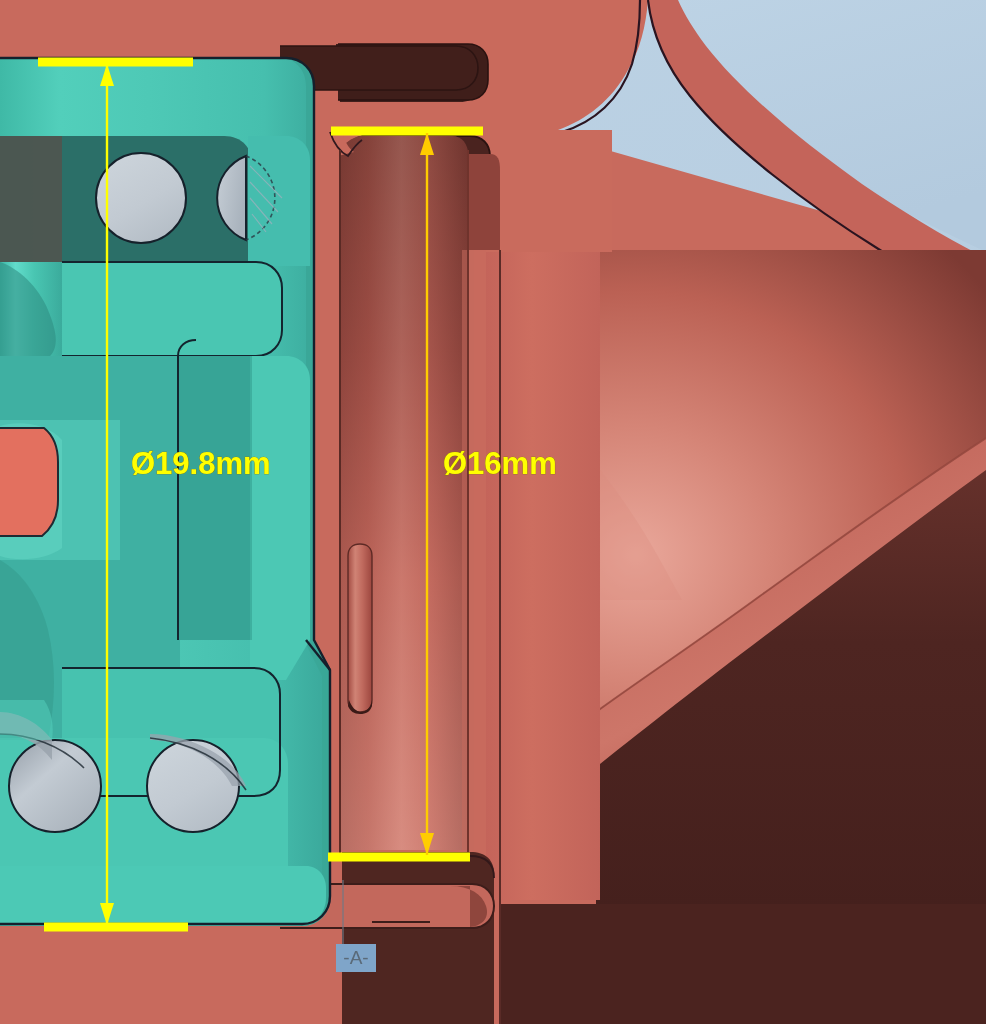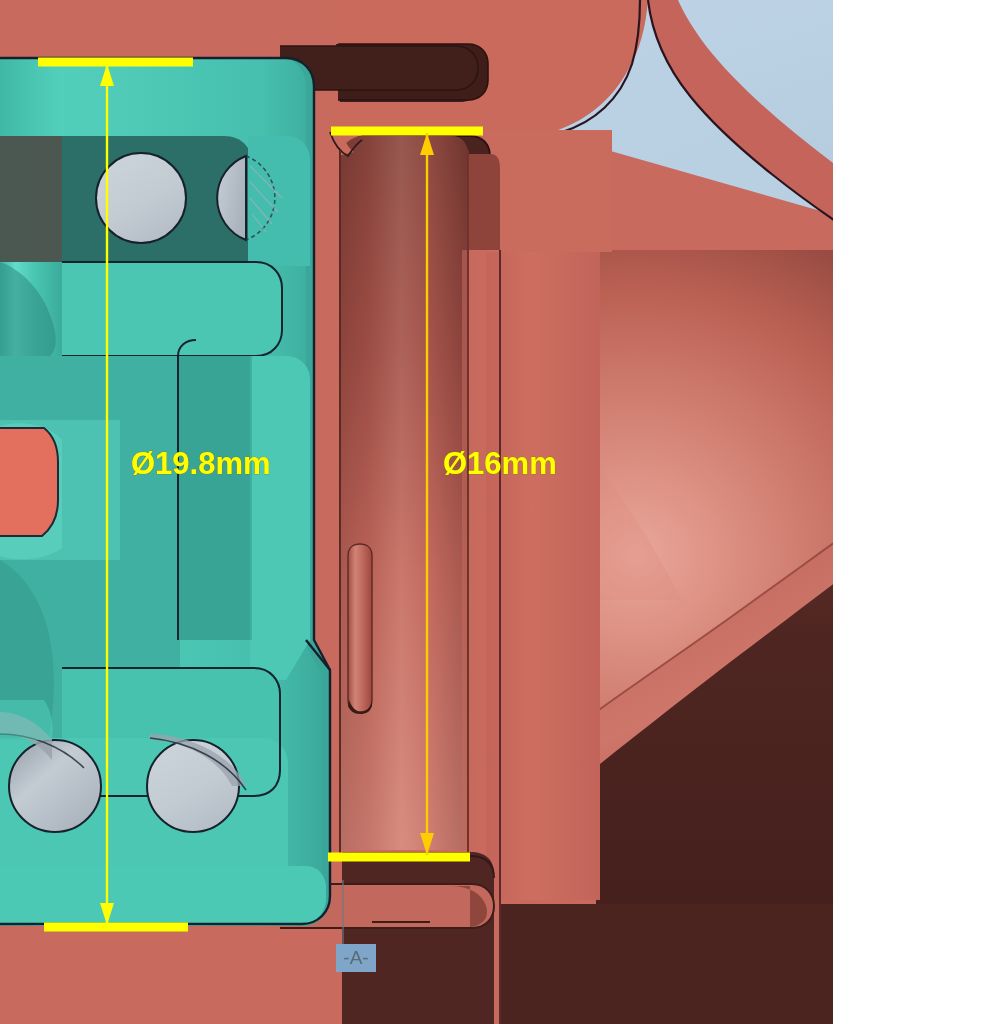--- a/index.html
+++ b/index.html
@@ -6,21 +6,21 @@
   html, body {
     margin: 0;
     padding: 0;
     background: #ffffff;
   }
   body {
     font-family: "Liberation Sans", sans-serif;
   }
   #viewport {
     position: relative;
-    width: 833px;
+    width: 986px;
     height: 1024px;
     overflow: hidden;
     background: #b8cfe2;
   }
   #cad-svg {
     position: absolute;
     left: 0;
     top: 0;
     width: 986px;
     height: 1024px;

